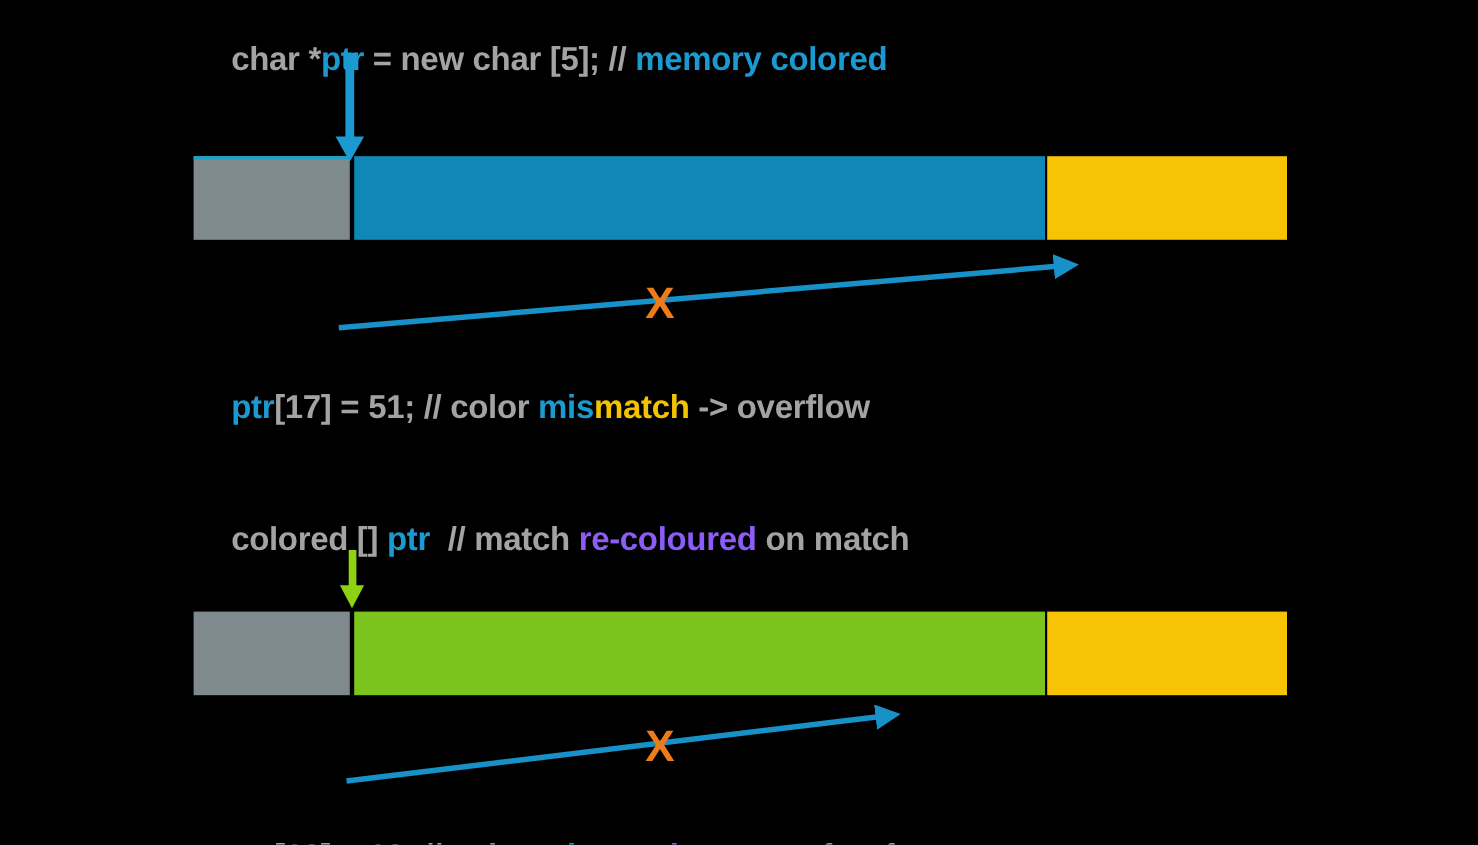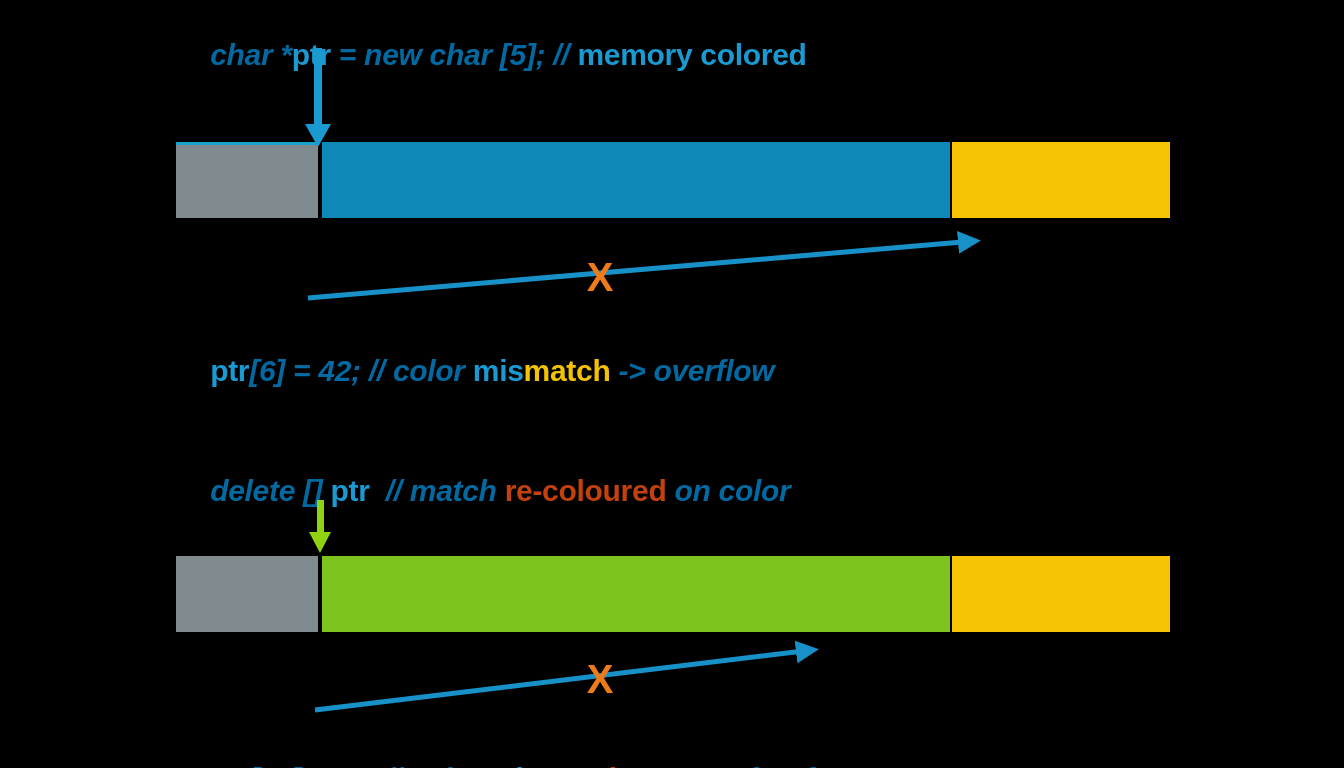--- a/index.html
+++ b/index.html
@@ -6,24 +6,24 @@
   .canvas{
     position:relative;width:1344px;height:768px;background:#000;
     overflow:hidden;font-family:"Liberation Sans",sans-serif;
   }
   
   .code{
     position:absolute;left:178px;white-space:pre;
     font:700 30px "Liberation Sans",sans-serif;
     letter-spacing:-0.3px;line-height:34px;
   }
-  .c-slate{color:#0369a1;font-style:italic;}
+  .c-slate{color:#a3a3a3;}
   .c-blue{color:#1b9ad2;}
   .c-yellow{color:#f3c202;}
-  .c-green{color:#c2410c;}
+  .c-green{color:#8b5cf6;}
   
   .bar{position:absolute;left:176px;width:994px;height:76px;display:flex;}
   .seg{height:100%;}
   .seg-gray{width:142px;background:#7f8a8f;margin-right:4px;}
   .seg-gray.teal-top{border-top:3px solid #17a2cc;height:73px;}
   .seg-mid{width:628px;margin-right:2px;}
   .fill-blue{background:#0f88b8;}
   .fill-green{background:#7cc41d;}
   .seg-yellow{flex:1;background:#f7c305;}
   
@@ -43,25 +43,25 @@
     <span class="c-slate">char *</span><span class="c-blue">ptr</span><span class="c-slate"> = new char [5]; // </span><span class="c-blue">memory colored</span>
   </div>
 
   <div class="bar" style="top:142px">
     <div class="seg seg-gray teal-top"></div>
     <div class="seg seg-mid fill-blue"></div>
     <div class="seg seg-yellow"></div>
   </div>
 
   <div class="code" style="top:320px">
-    <span class="c-blue">ptr</span><span class="c-slate">[6] = 42; // color </span><span class="c-blue">mis</span><span class="c-yellow">match</span><span class="c-slate"> -&gt; overflow</span>
+    <span class="c-blue">ptr</span><span class="c-slate">[17] = 51; // color </span><span class="c-blue">mis</span><span class="c-yellow">match</span><span class="c-slate"> -&gt; overflow</span>
   </div>
 
   <div class="code" style="top:440px">
-    <span class="c-slate">delete [] </span><span class="c-blue">ptr</span><span class="c-slate">  // match </span><span class="c-green">re-coloured</span><span class="c-slate"> on color</span>
+    <span class="c-slate">colored [] </span><span class="c-blue">ptr</span><span class="c-slate">  // match </span><span class="c-green">re-coloured</span><span class="c-slate"> on match</span>
   </div>
 
   <div class="bar" style="top:556px">
     <div class="seg seg-gray"></div>
     <div class="seg seg-mid fill-green"></div>
     <div class="seg seg-yellow"></div>
   </div>
 
   <div class="code" style="top:728px">
     <span class="c-blue">ptr</span><span class="c-slate">[10] = 10; // color </span><span class="c-blue">mis</span><span class="c-green">match</span><span class="c-slate"> -&gt; use-after-free</span>

